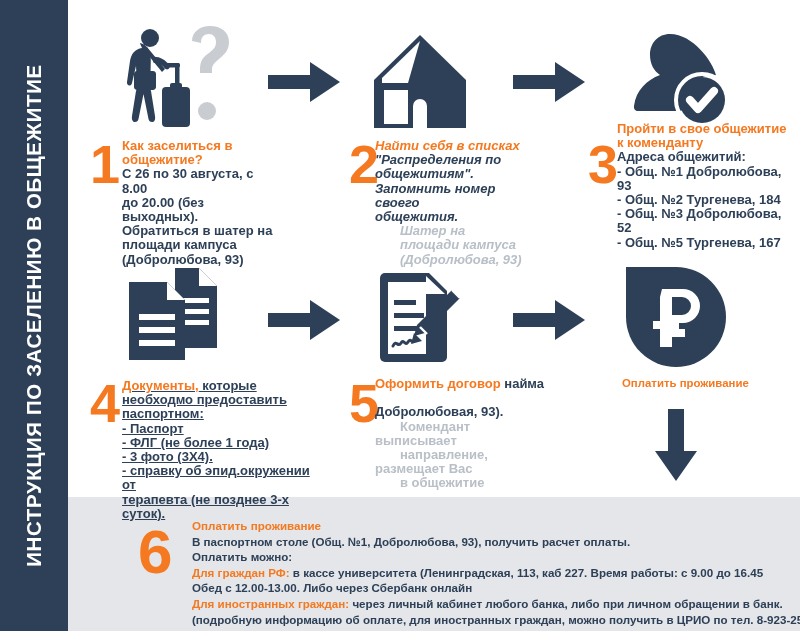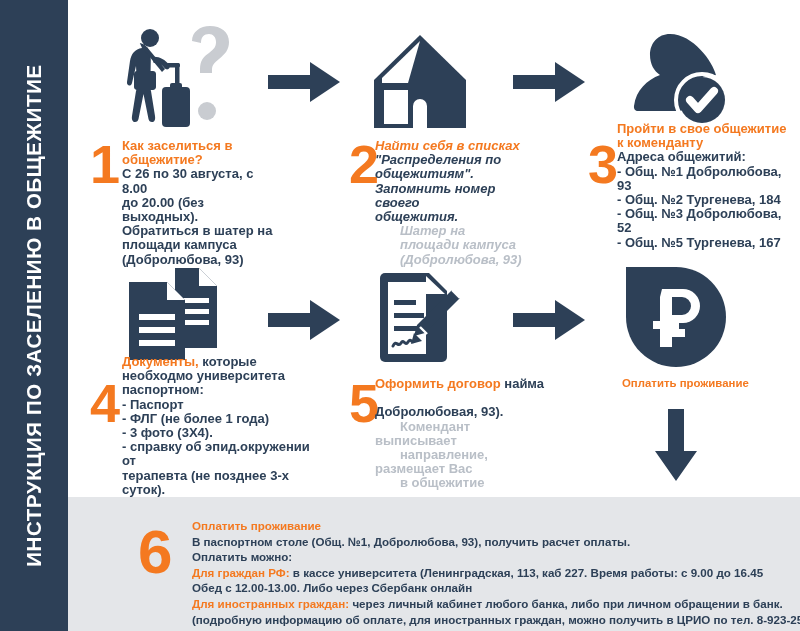--- a/index.html
+++ b/index.html
@@ -271,23 +271,23 @@
   <div class="abs orange-label" style="left:622px; top:376px;">Оплатить проживание</div>
 
   <div class="abs" style="left:652px; top:409px;">
     <svg width="48" height="72" viewBox="0 0 48 72">
       <path d="M16 0h16v42h13l-21 30L3 42h13z" fill="#2d4057"></path>
     </svg>
   </div>
 
   <div class="abs step-num big" style="left:90px; top:376px;">4</div>
 
-  <div class="abs txt" style="left:122px; top:355px; width:188px;">
+  <div class="abs txt" style="left:122px; top:379px; width:188px;text-decoration:underline;">
     <span class="hl">Документы,</span><span> которые</span><br>
-    <span>необходмо университета</span><br>
+    <span>необходмо предоставить</span><br>
     <span>паспортном:</span><br>
     <span>- Паспорт</span><br>
     <span>- ФЛГ (не более 1 года)</span><br>
     <span>- 3 фото (3Х4).</span><br>
     <span>- справку об эпид.окружении от</span><br>
     <span>терапевта (не позднее 3-х суток).</span>
   </div>
 
   <div class="abs step-num big" style="left:349px; top:376px;">5</div>
 

